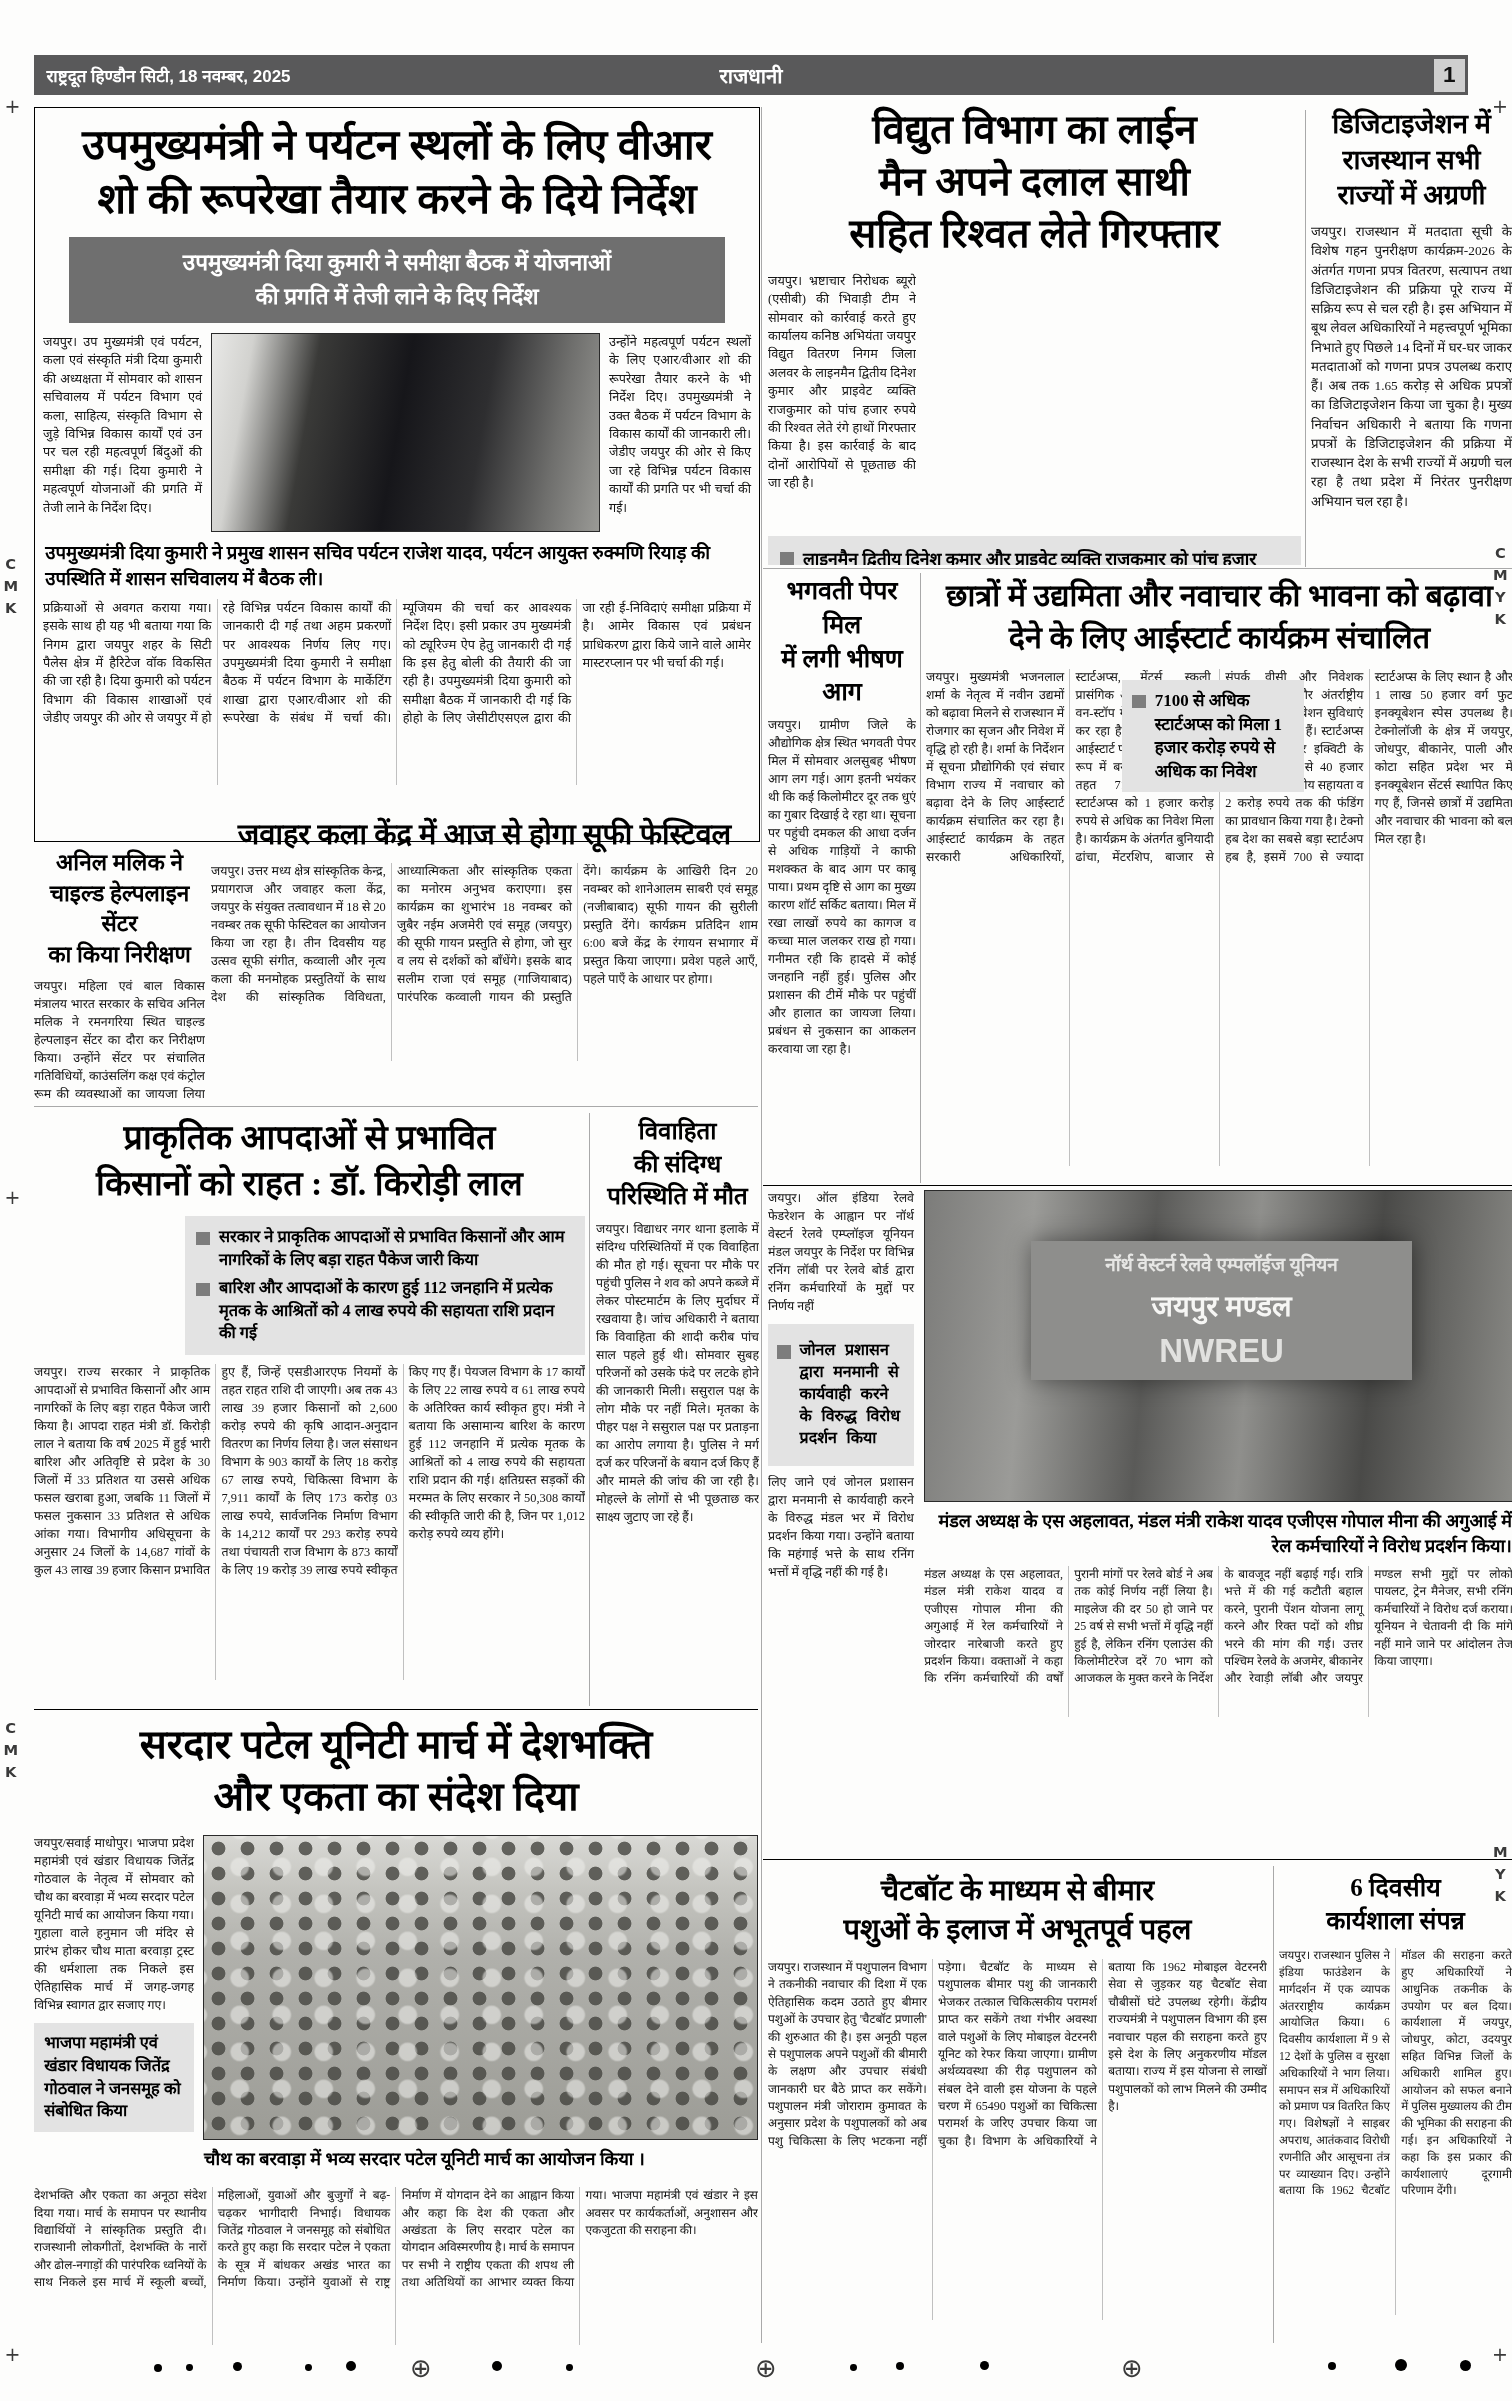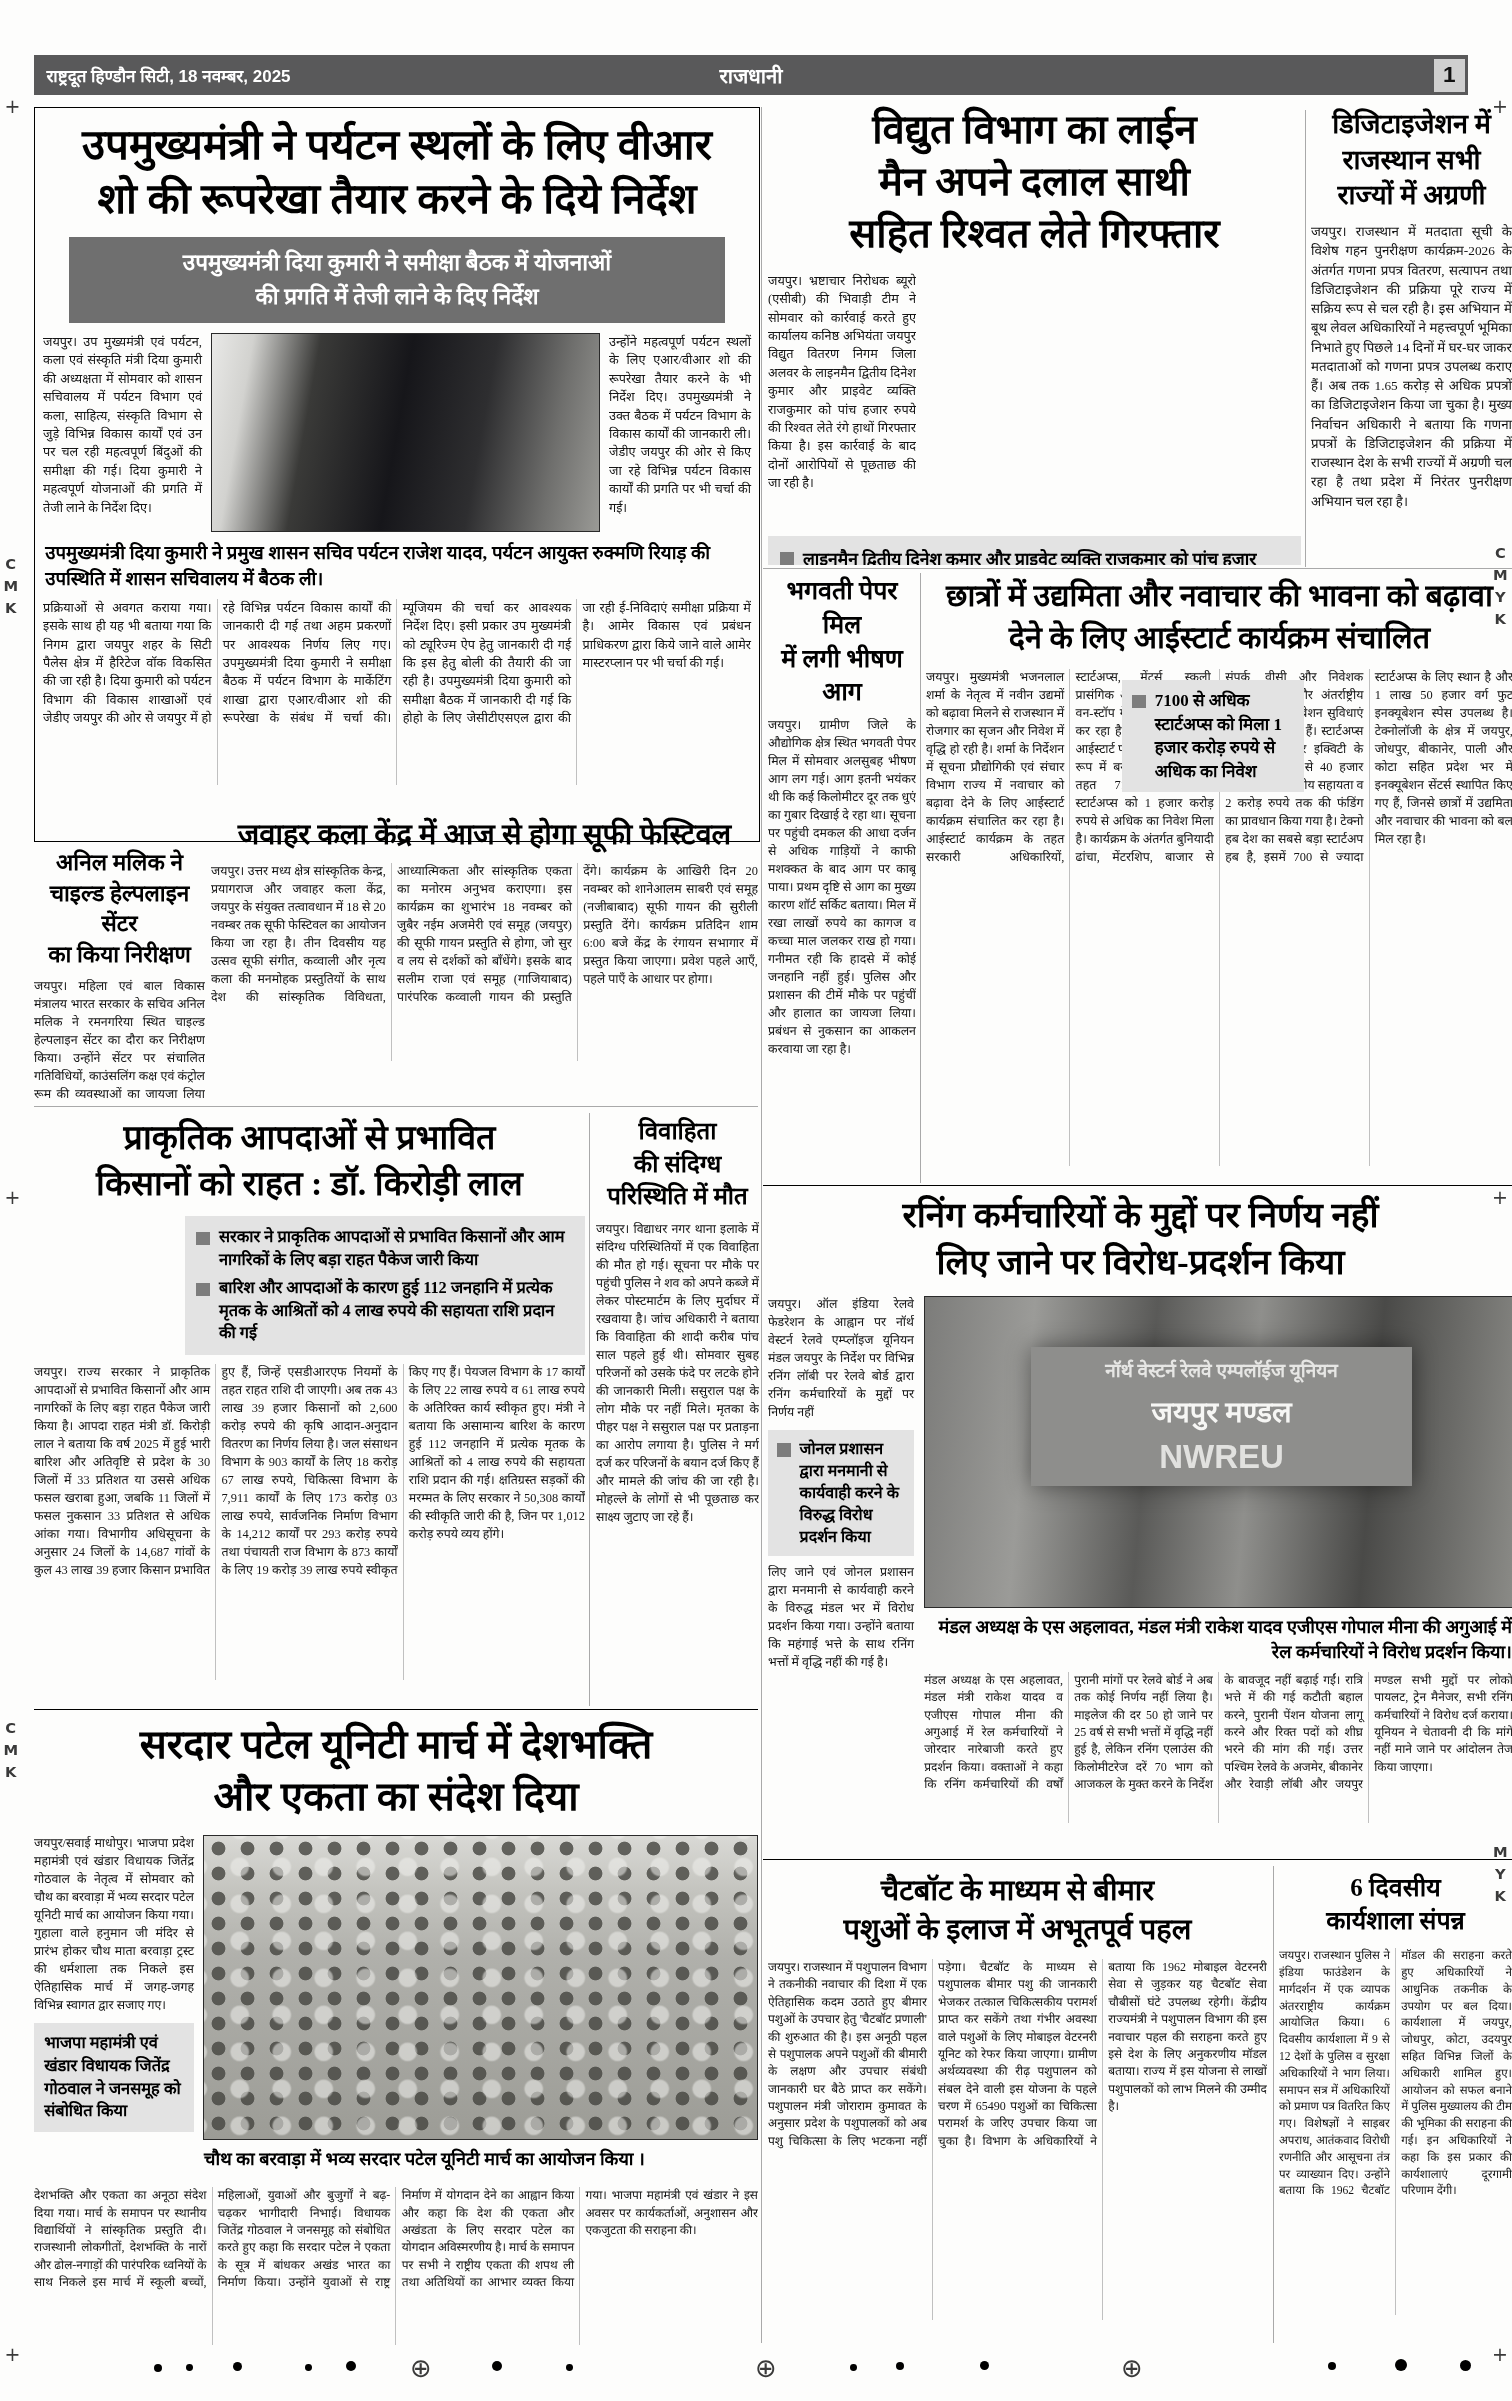--- a/index.html
+++ b/index.html
@@ -168,26 +168,24 @@
   </div>
 
   <div class="art" style="left:596px;top:1113px;width:163px;height:594px;">
     <div class="hl" style="font-size:24px;line-height:1.35;margin:2.3px 0 9px;">विवाहिता
 की संदिग्ध
 परिस्थिति में मौत</div>
     <div class="bt" style="font-size:12.4px;height:463px;overflow:hidden;">जयपुर। विद्याधर नगर थाना इलाके में संदिग्ध परिस्थितियों में एक विवाहिता की मौत हो गई। सूचना पर मौके पर पहुंची पुलिस ने शव को अपने कब्जे में लेकर पोस्टमार्टम के लिए मुर्दाघर में रखवाया है। जांच अधिकारी ने बताया कि विवाहिता की शादी करीब पांच साल पहले हुई थी। सोमवार सुबह परिजनों को उसके फंदे पर लटके होने की जानकारी मिली। ससुराल पक्ष के लोग मौके पर नहीं मिले। मृतका के पीहर पक्ष ने ससुराल पक्ष पर प्रताड़ना का आरोप लगाया है। पुलिस ने मर्ग दर्ज कर परिजनों के बयान दर्ज किए हैं और मामले की जांच की जा रही है। मोहल्ले के लोगों से भी पूछताछ कर साक्ष्य जुटाए जा रहे हैं।</div>
   </div>
 
   <div class="art" style="left:768px;top:1190px;width:745px;height:667px;">
-    <div class="hl" style="font-size:35px;line-height:1.32;margin:3.4px 0 10.2px;">रनिंग कर्मचारियों के मुद्दों पर निर्णय नहीं
-लिए जाने पर विरोध-प्रदर्शन किया</div>
     <div style="display:flex;gap:10.2px;">
       <div style="width:146px;flex:0 0 auto;">
         <div class="bt" style="font-size:12.4px;">जयपुर। ऑल इंडिया रेलवे फेडरेशन के आह्वान पर नॉर्थ वेस्टर्न रेलवे एम्प्लॉइज यूनियन मंडल जयपुर के निर्देश पर विभिन्न रनिंग लॉबी पर रेलवे बोर्ड द्वारा रनिंग कर्मचारियों के मुद्दों पर निर्णय नहीं</div>
-        <div class="gbox" style="padding:8px 9px;margin:8px 0;">
+        <div class="gbox" style="padding:16px 9px;margin:8px 0;font-family:Liberation Mono, monospace;">
           <div class="bullet-row" style="margin:0;">
             <span class="sq"></span>
             <span class="btxt" style="font-size:16px;">जोनल प्रशासन द्वारा मनमानी से कार्यवाही करने के विरुद्ध विरोध प्रदर्शन किया</span>
           </div>
         </div>
         <div class="bt" style="font-size:12.4px;">लिए जाने एवं जोनल प्रशासन द्वारा मनमानी से कार्यवाही करने के विरुद्ध मंडल भर में विरोध प्रदर्शन किया गया। उन्होंने बताया कि महंगाई भत्ते के साथ रनिंग भत्तों में वृद्धि नहीं की गई है।</div>
       </div>
       <div style="flex:1 1 auto;">
         <div class="photo" style="height:312px;position:relative;background:
              linear-gradient(95deg,#7c7c7a 0%,#9b9b98 18%,#5a5a58 38%,#8f8f8c 55%,#4a4a48 75%,#8a8a86 100%);">

